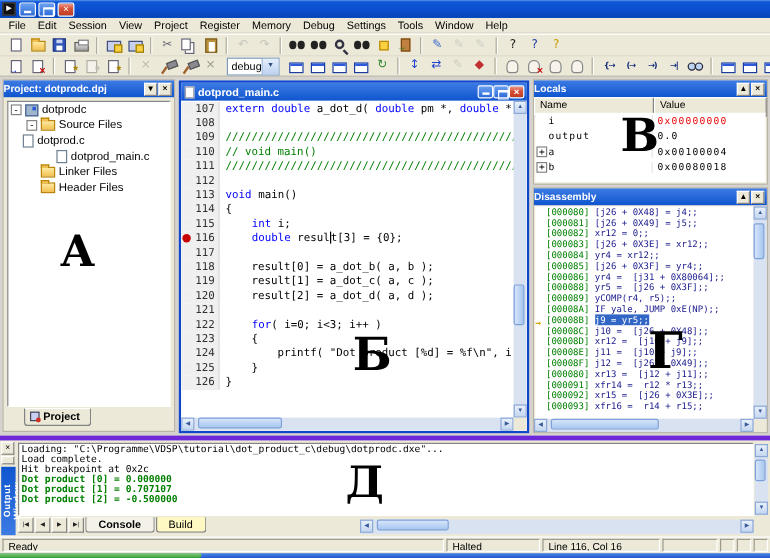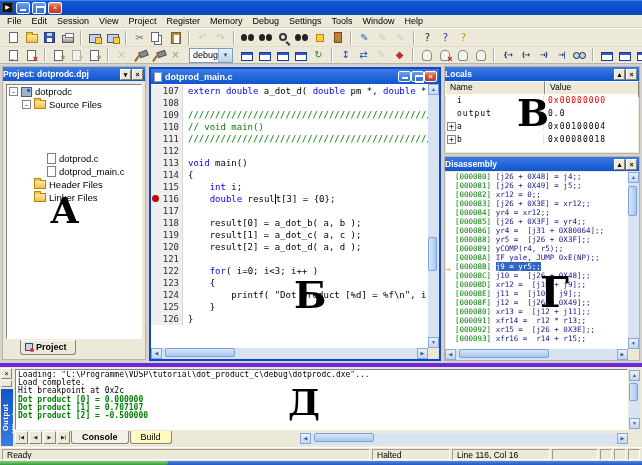--- a/index.html
+++ b/index.html
@@ -411,39 +411,39 @@
           <div class="tree-row" style="padding-left: 2px;">
             <span class="expander">-</span>
             <span class="ticon ticon-project"></span>
             <span class="tlabel">dotprodc</span>
           </div>
           <div class="tree-row" style="padding-left: 15px;">
             <span class="expander">-</span>
             <span class="ticon ticon-folder"></span>
             <span class="tlabel">Source Files</span>
           </div>
-          <div class="tree-row" style="padding-left: 28px; margin-top: 41px;">
+          <div class="tree-row" style="">
             <span class="expander-sp"></span>
             <span class="ticon ticon-file"></span>
             <span class="tlabel">dotprod.c</span>
           </div>
           <div class="tree-row" style="padding-left: 28px;">
             <span class="expander-sp"></span>
             <span class="ticon ticon-file"></span>
             <span class="tlabel">dotprod_main.c</span>
           </div>
           <div class="tree-row" style="padding-left: 15px;">
             <span class="expander-sp"></span>
             <span class="ticon ticon-folder"></span>
-            <span class="tlabel">Header Files</span>
+            <span class="tlabel">Linker Files</span>
           </div>
           <div class="tree-row" style="padding-left: 15px;">
             <span class="expander-sp"></span>
             <span class="ticon ticon-folder"></span>
-            <span class="tlabel">Linker Files</span>
+            <span class="tlabel">Header Files</span>
           </div>
         </div>
       <div class="project-tabs">
         <span class="ptab">
           <span class="ptab-icon"></span>
           <span>Project</span>
         </span>
       </div>
     </div>
 

